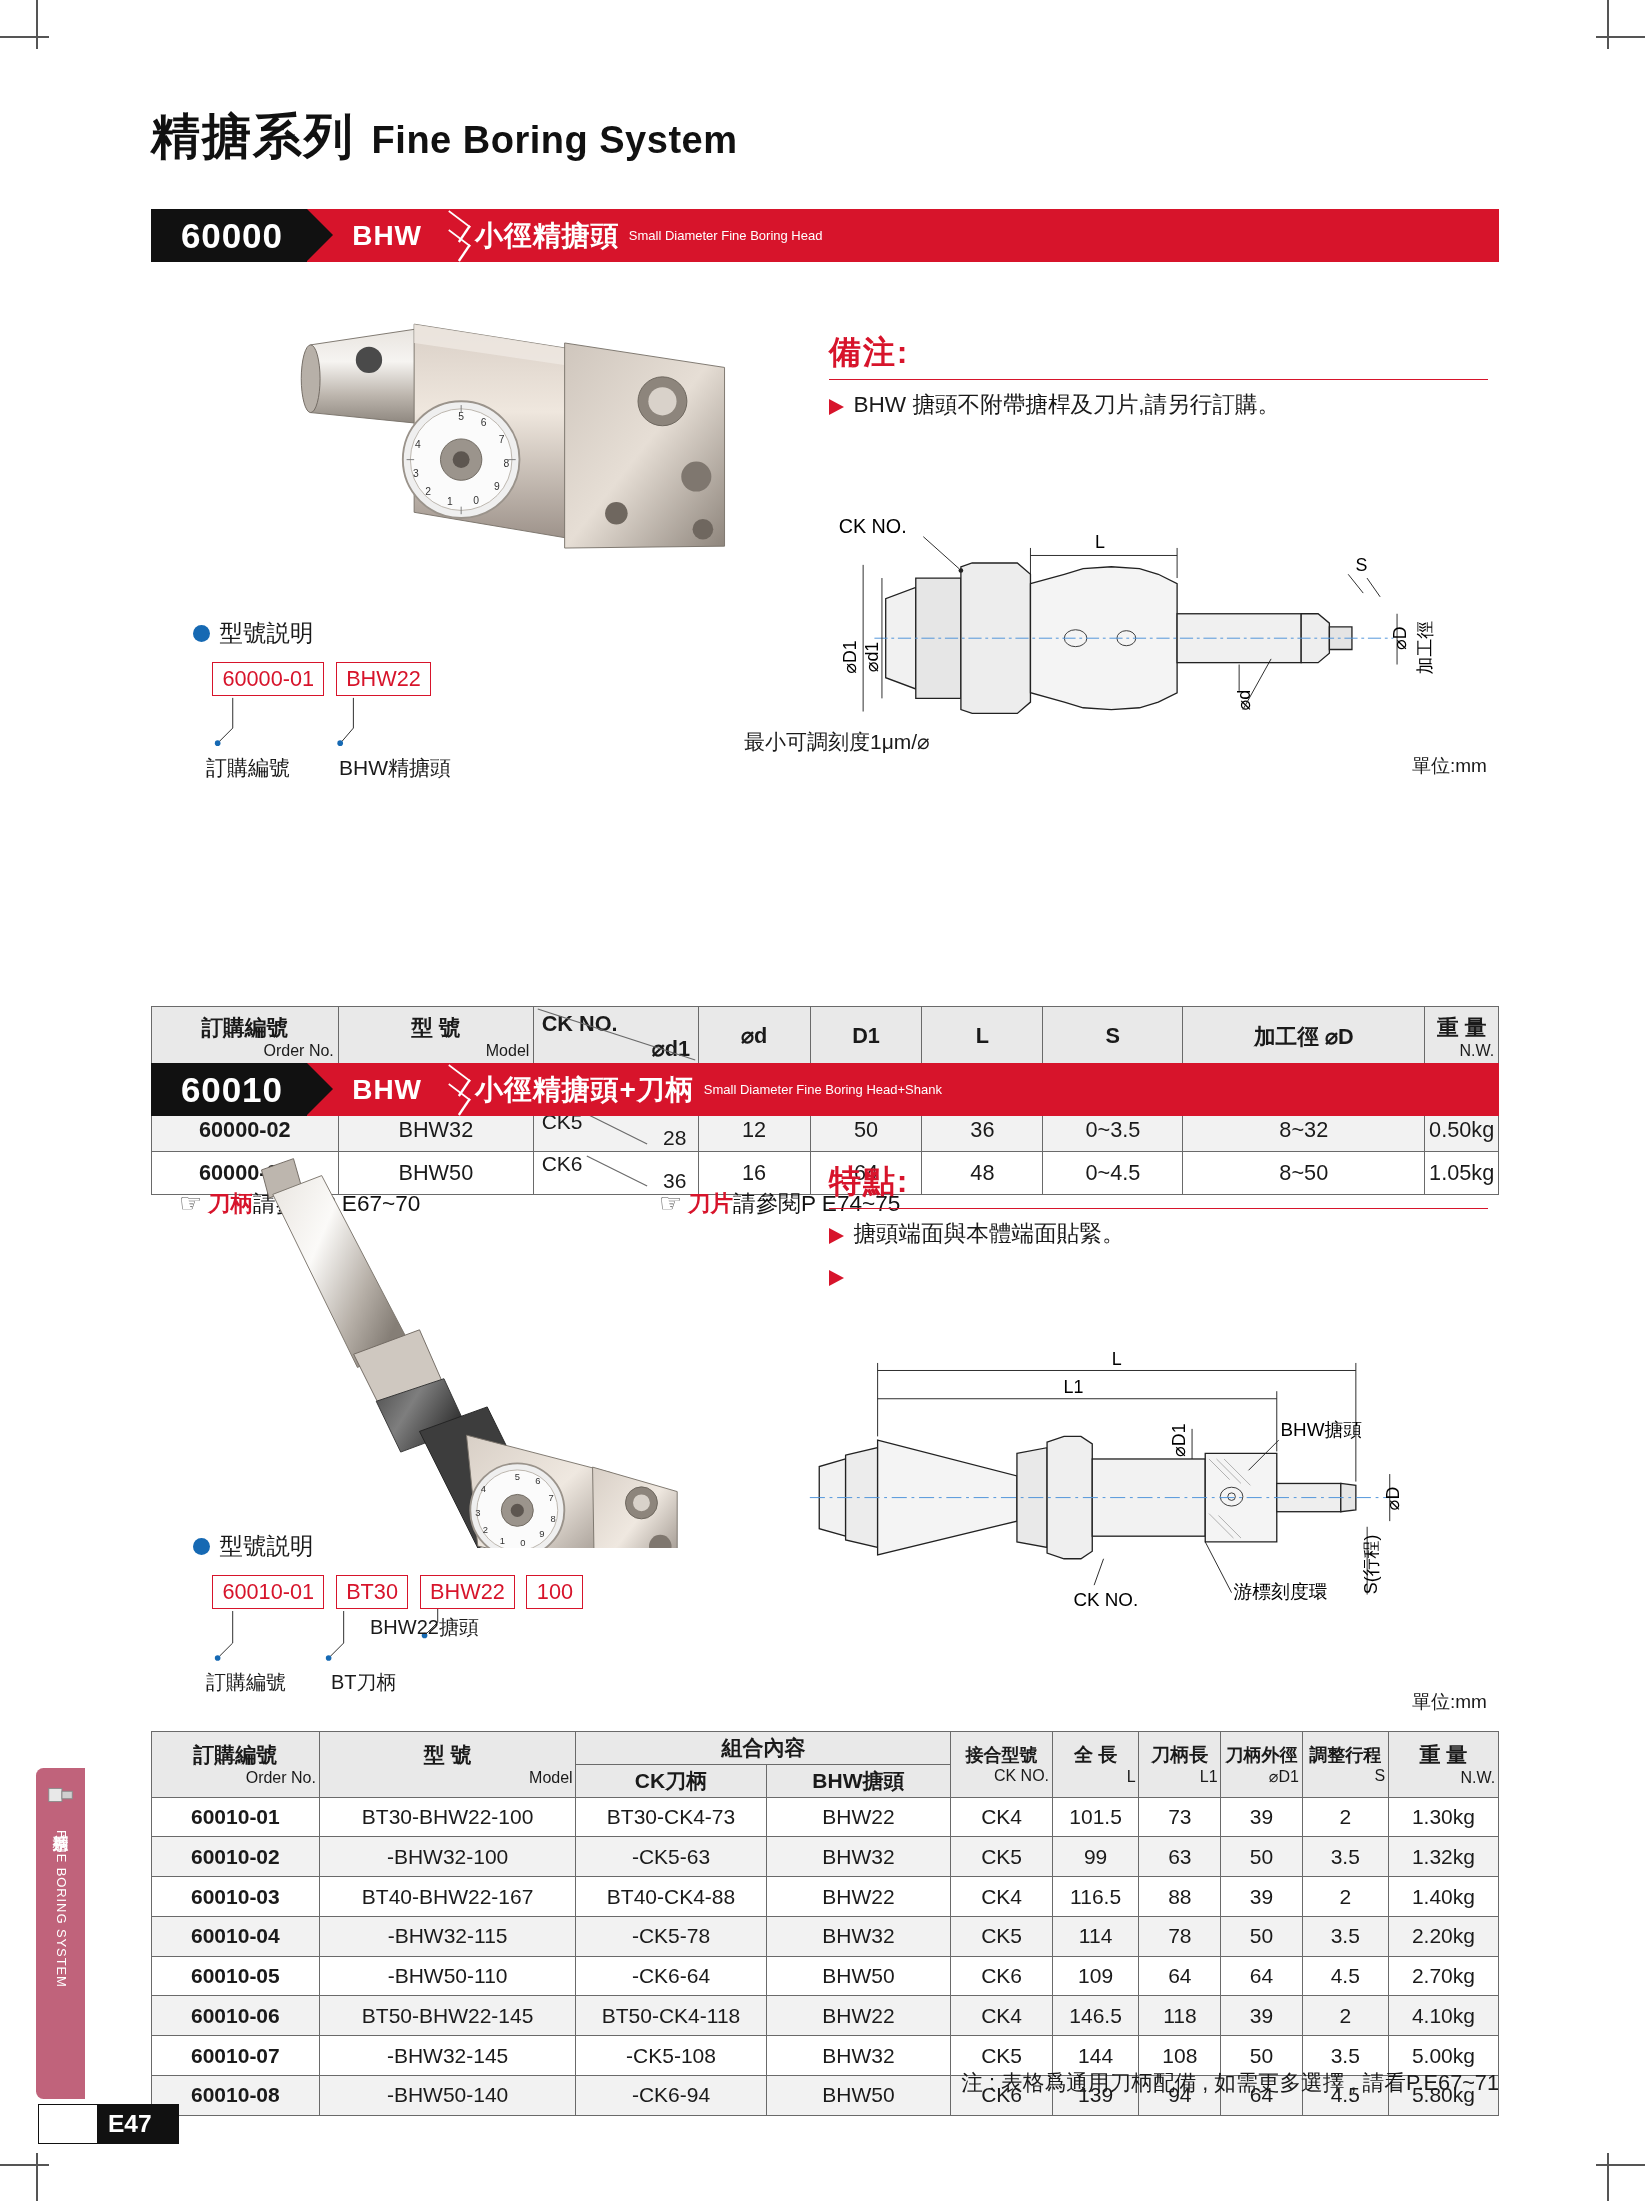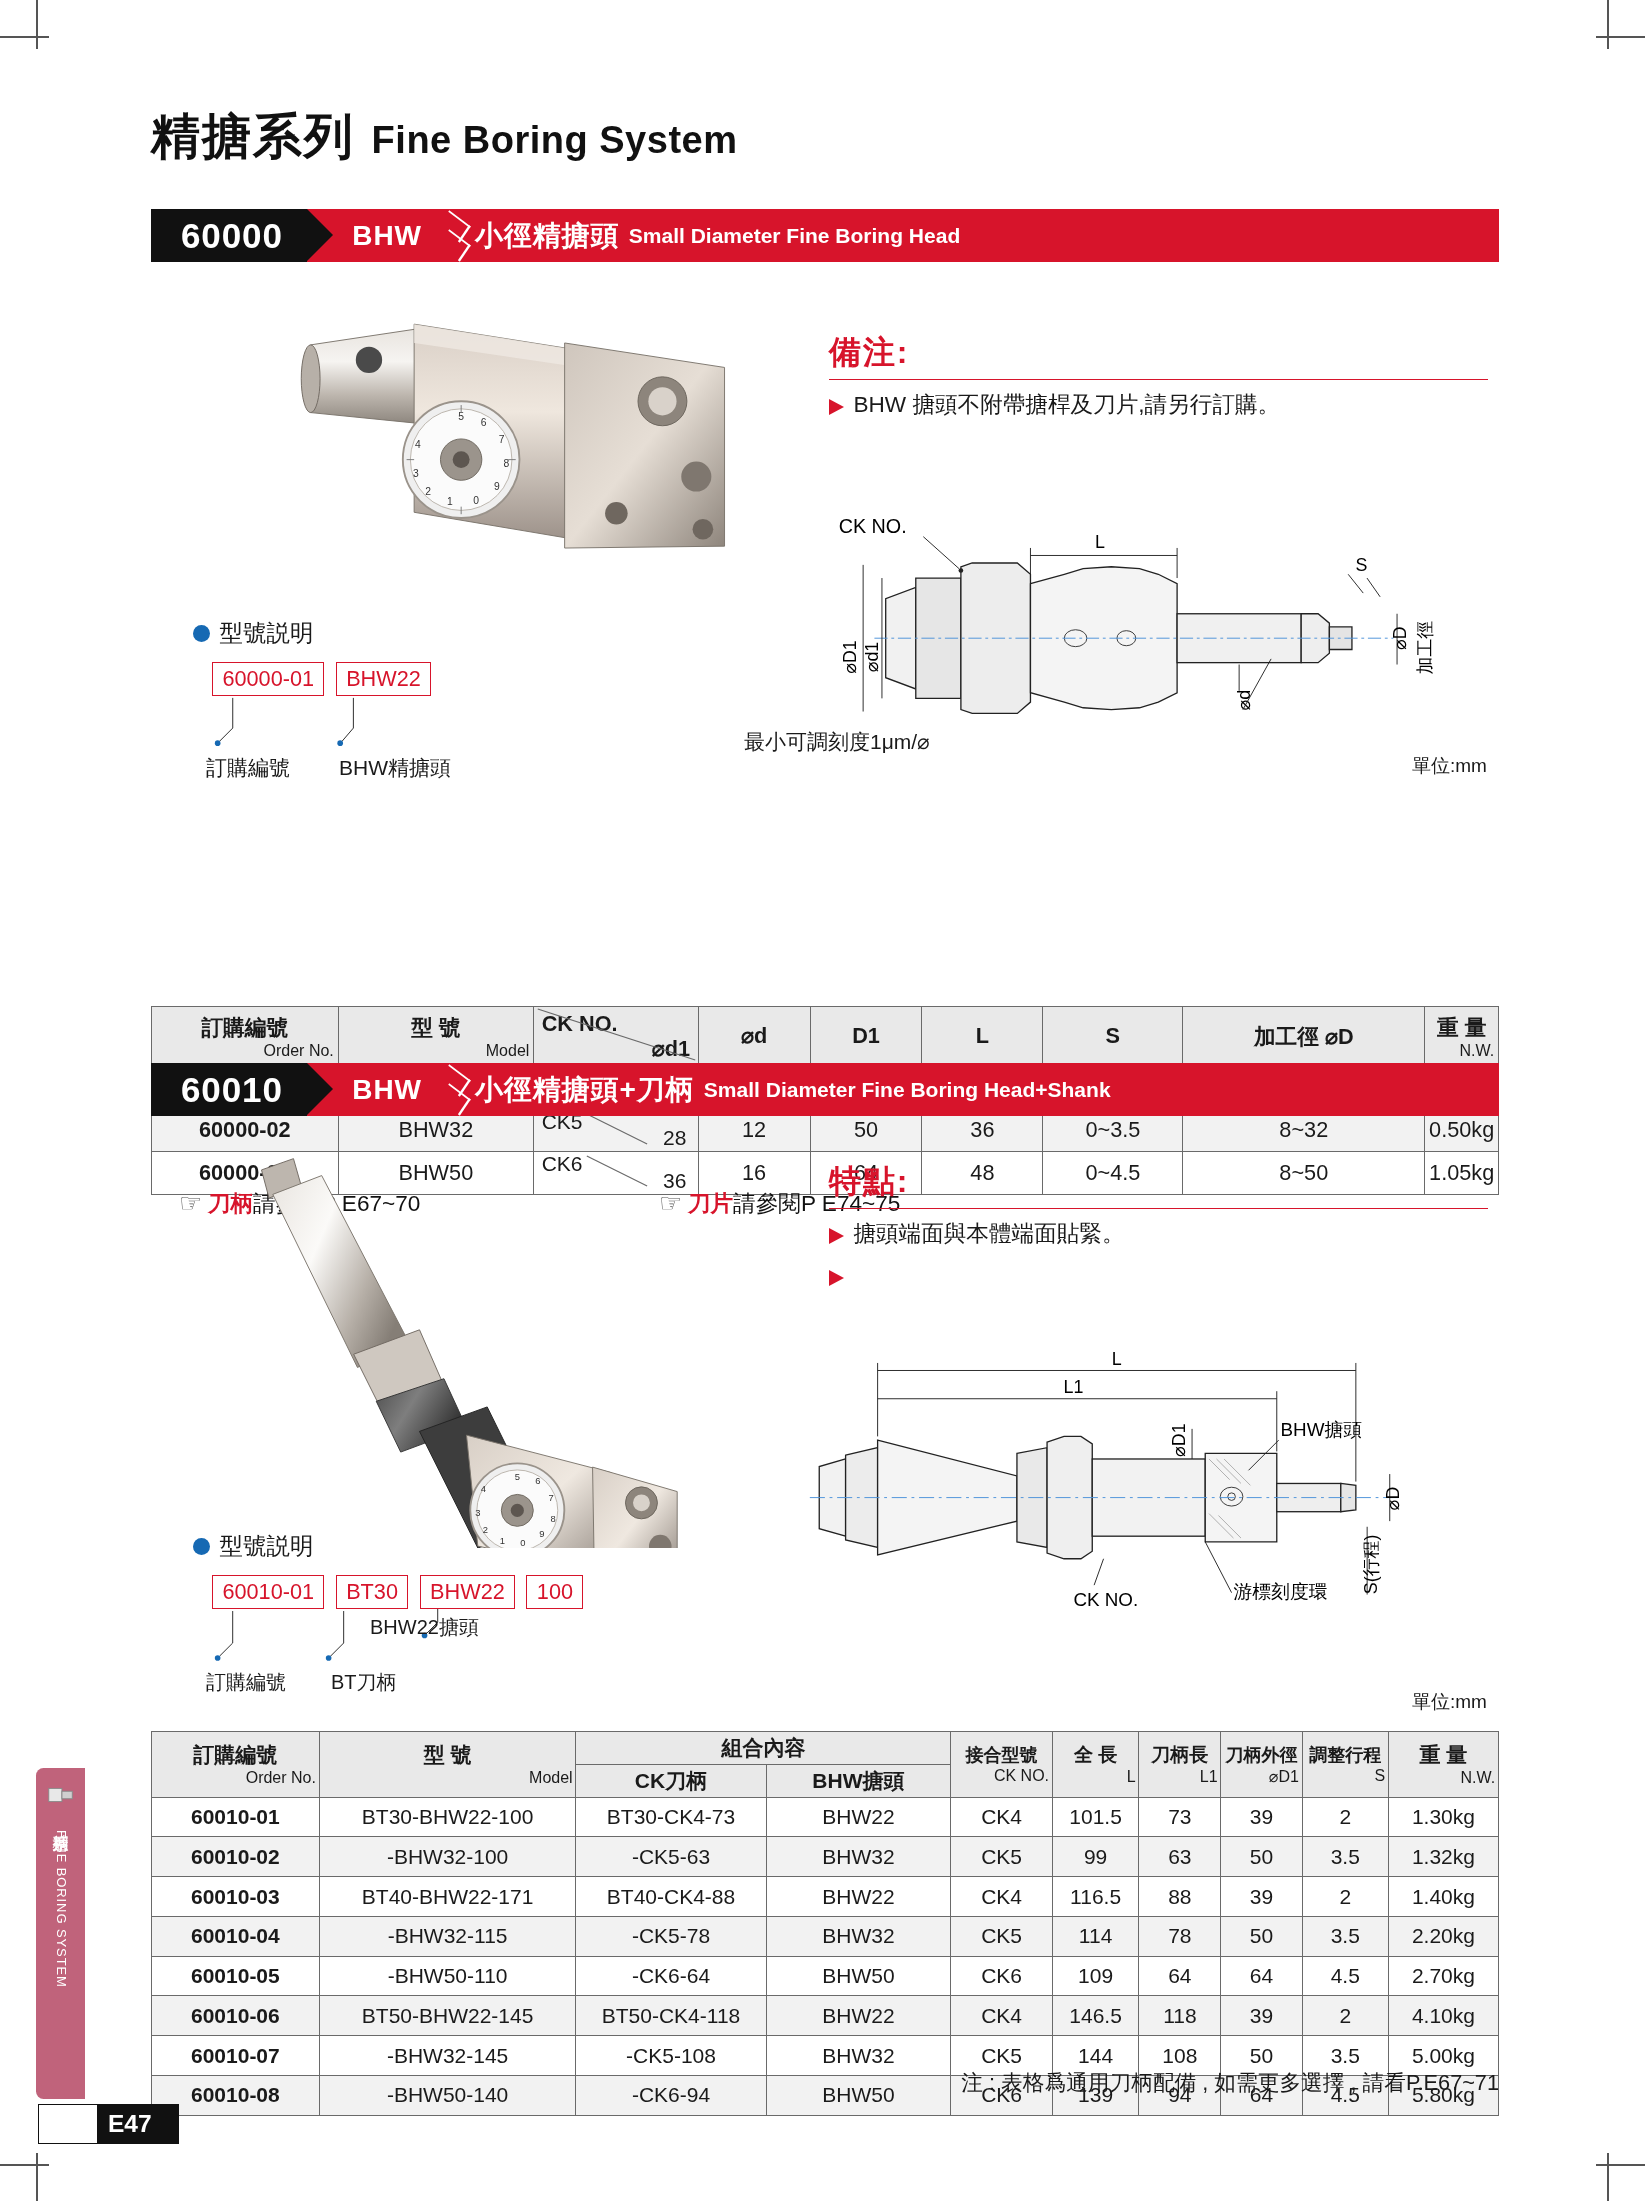--- a/index.html
+++ b/index.html
@@ -24,21 +24,21 @@
 
   
   .banner{position:absolute;height:53px;left:151px;width:1348px;background:#d7142b;display:flex;align-items:center;}
   .banner .code{position:relative;height:53px;background:#111;color:#fff;font-size:35px;font-weight:bold;display:flex;align-items:center;padding:0 24.5px 0 30px;letter-spacing:0.9px;}
   .banner .code:after{content:"";position:absolute;right:-25.4px;top:0;border-top:26px solid transparent;border-bottom:26px solid transparent;border-left:26px solid #111;}
   .banner .abbr{position:relative;margin-left:45px;color:#fff;font-size:28px;font-weight:bold;letter-spacing:0.9px;}
   .banner .chev{position:relative;width:32px;height:53px;margin-left:21px;}
   .banner .chev:before{content:"";position:absolute;left:0;top:5.6px;width:21px;height:21px;border-top:2.8px solid #fff;border-right:2.8px solid #fff;transform:skewX(18deg) rotate(45deg);}
   .banner .chev:after{content:"";position:absolute;left:0;top:24.5px;width:21px;height:21px;border-top:2.8px solid #fff;border-right:2.8px solid #fff;transform:skewX(18deg) rotate(45deg);}
   .banner .t-cn{color:#fff;font-size:28px;font-weight:bold;letter-spacing:0.9px;}
-  .banner .t-en{color:#fff;font-size:21px;font-weight:bold;margin-left:9.4px;}
+  .banner .t-en{color:#fff;font-size:13px;font-weight:normal;margin-left:9.4px;}
 
   
   .note-title{font-size:32px;font-weight:bold;color:#d7142b;letter-spacing:1.9px;}
   .note-rule{border-bottom:1.9px solid #d7142b;margin-top:3.8px;width:659px;}
   .note-line{display:flex;align-items:flex-start;font-size:22.6px;line-height:1.45;margin-top:9.4px;}
   .tri{display:inline-block;width:0;height:0;border-left:15px solid #d7142b;border-top:8.5px solid transparent;border-bottom:8.5px solid transparent;margin:9.4px 9.4px 0 0;flex:none;}
 
   
   .dot{width:17px;height:17px;border-radius:50%;background:#1669b3;display:inline-block;margin-right:9.4px;}
   .mx-title{display:flex;align-items:center;font-size:23.5px;}
@@ -592,21 +592,21 @@
         <td>BHW32</td>
         <td>CK5</td>
         <td>99</td>
         <td>63</td>
         <td>50</td>
         <td>3.5</td>
         <td>1.32kg</td>
       </tr>
       <tr>
         <td style="font-weight:bold">60010-03</td>
-        <td>BT40-BHW22-171</td>
+        <td>BT40-BHW22-167</td>
         <td>BT40-CK4-88</td>
         <td>BHW22</td>
         <td>CK4</td>
         <td>116.5</td>
         <td>88</td>
         <td>39</td>
         <td>2</td>
         <td>1.40kg</td>
       </tr>
       <tr>

